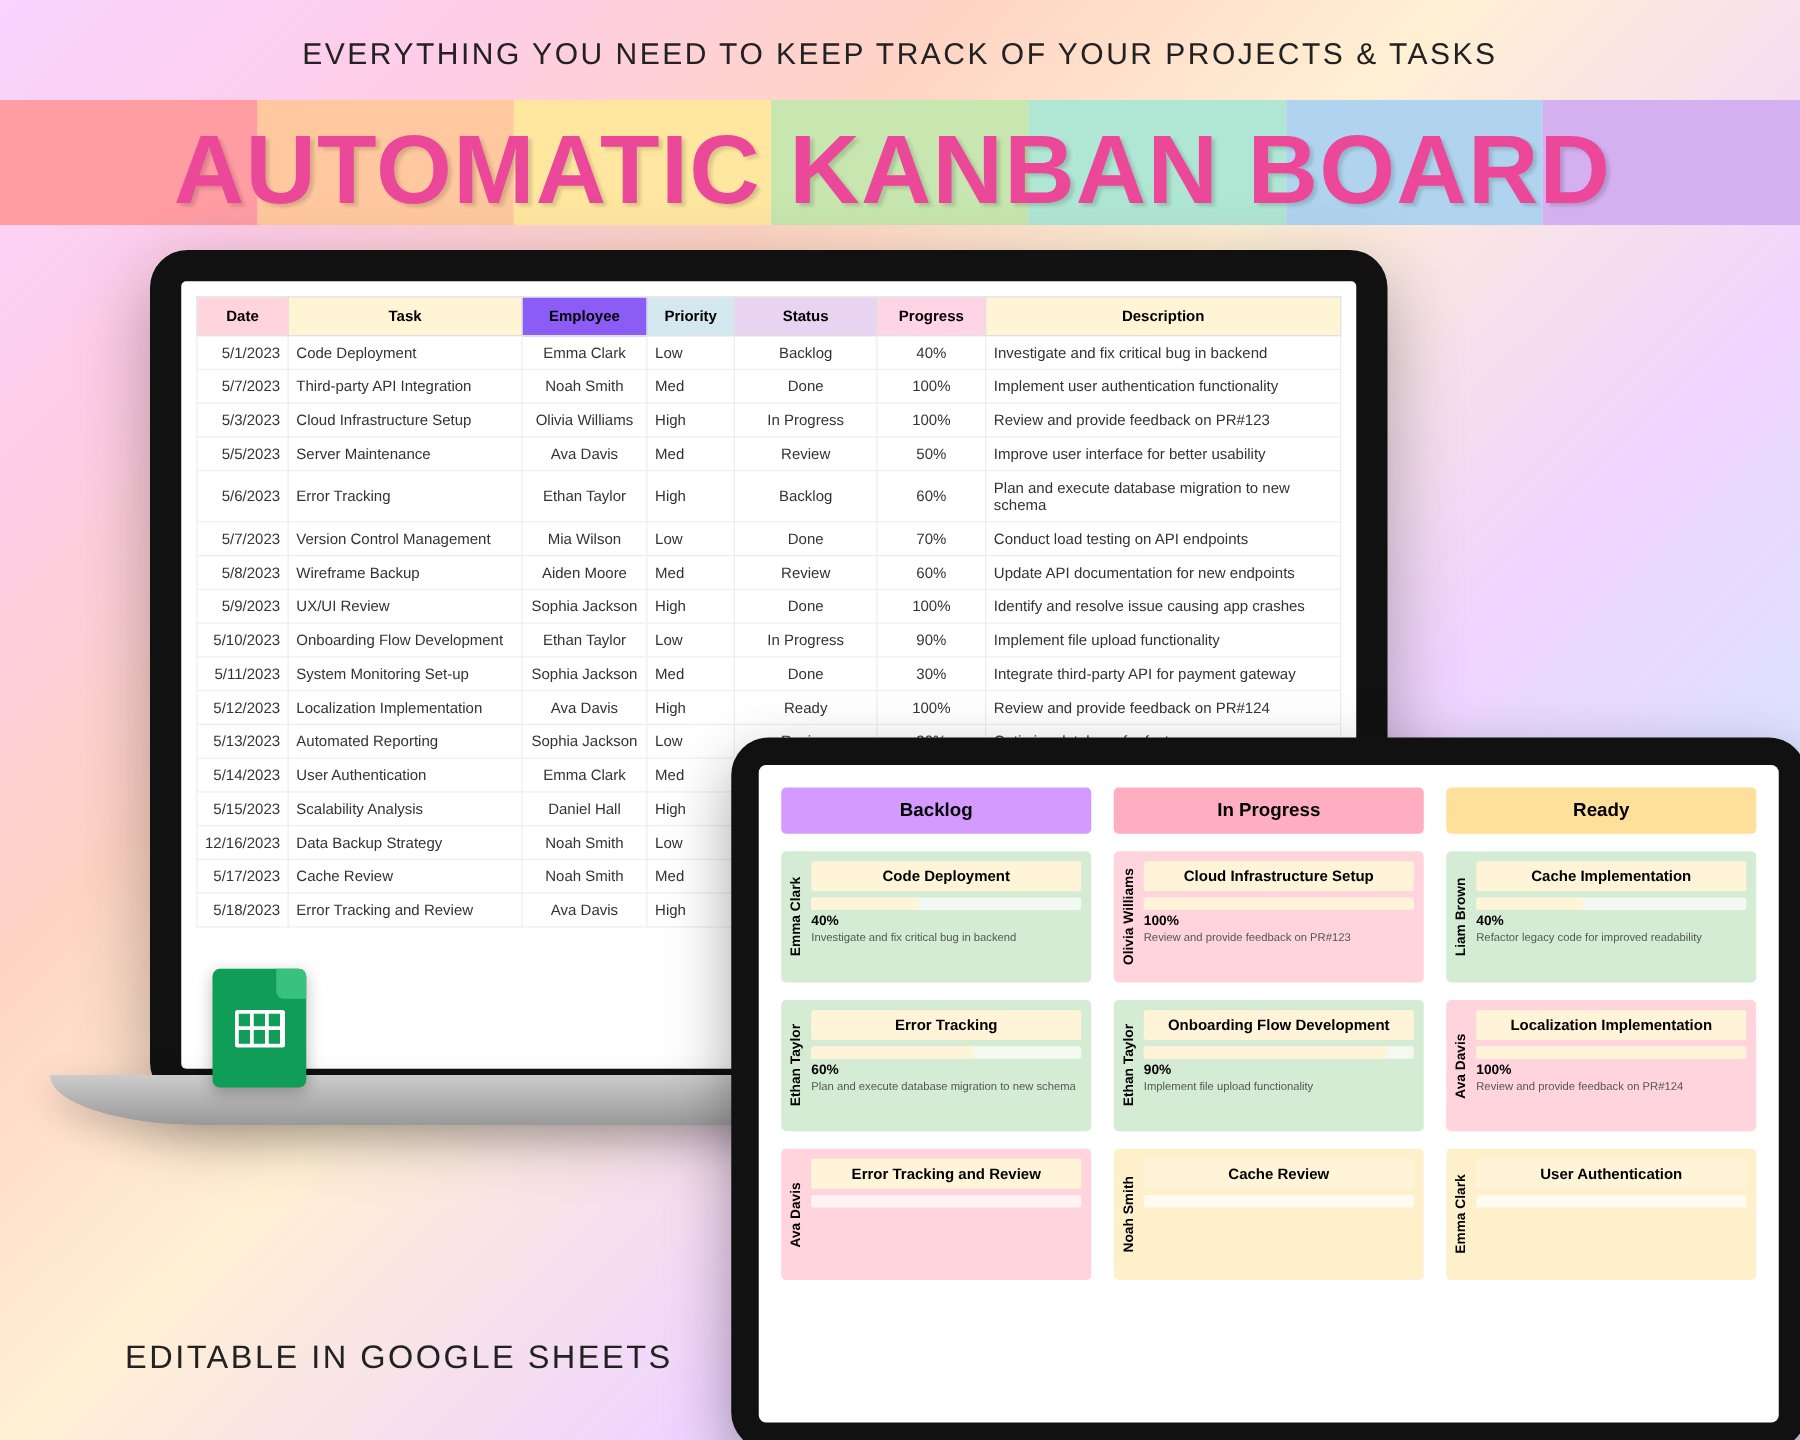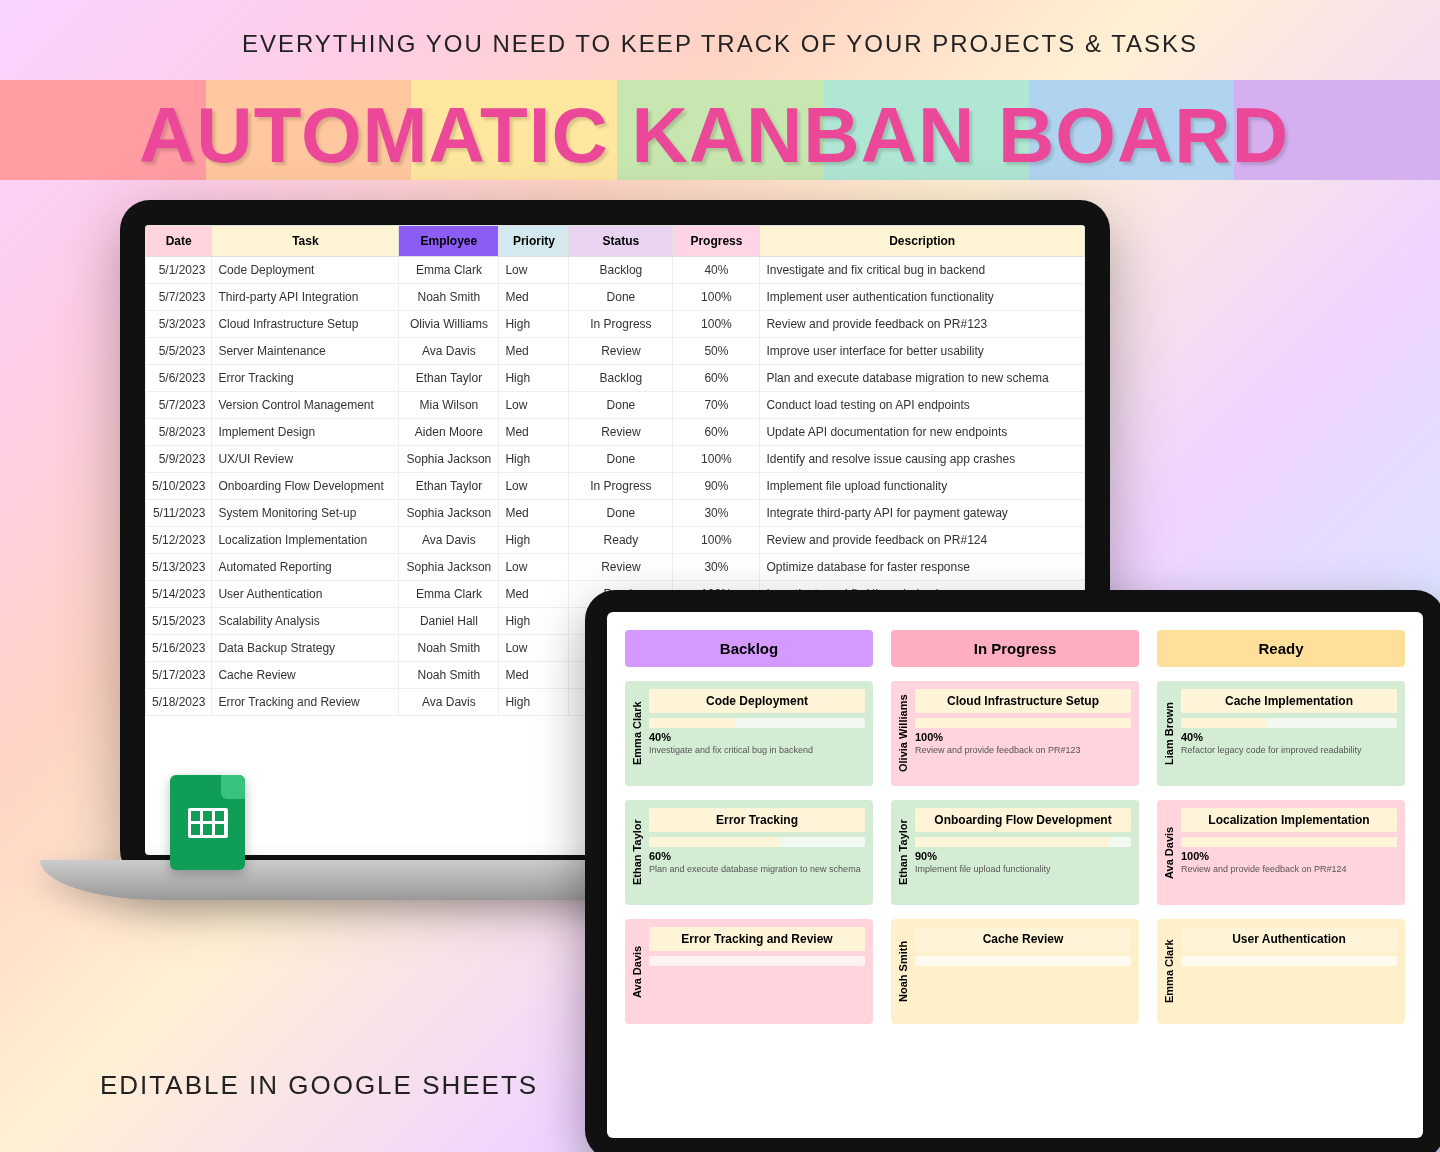--- a/index.html
+++ b/index.html
@@ -10,29 +10,29 @@
   .rb1 { background: #ff9da3; }
   .rb2 { background: #ffc89e; }
   .rb3 { background: #ffe7a0; }
   .rb4 { background: #c8e6b0; }
   .rb5 { background: #b0e6d4; }
   .rb6 { background: #b0d4f0; }
   .rb7 { background: #d4b0f0; }
   .tagline { position: absolute; top: 30px; left: 0; right: 0; text-align: center; letter-spacing: 2px; font-size: 24px; color: #222; font-weight: 500; }
   .main-title { position: absolute; top: 90px; left: 0; right: 12px; text-align: center; font-size: 78px; font-weight: 900; color: #ec4899; letter-spacing: 1px; text-shadow: 3px 3px 3px rgba(0,0,0,0.15); }
   .laptop { position: absolute; top: 200px; left: 120px; width: 990px; height: 680px; background: #111; border-radius: 30px; padding: 25px; box-shadow: 0 20px 60px rgba(0,0,0,0.3); }
-  .laptop-screen { background: #fff; width: 100%; height: 100%; border-radius: 4px; overflow: hidden; }
+  .laptop-screen { background: #fff; width: 100%; height: 100%; border-radius: 4px; padding: 12px; overflow: hidden; }
   table.tasks { width: 100%; border-collapse: collapse; font-size: 12px; }
   table.tasks th { padding: 8px 6px; font-weight: 600; border: 1px solid #e0e0e0; }
   table.tasks td { padding: 6px; border: 1px solid #eee; color: #333; }
   .th-date { background: #ffd4dc; width: 60px; }
   .th-task { background: #fff4d4; width: 187px; }
   .th-emp { background: #8b5cf6; width: 100px; }
   .th-pri { background: #d4e8f0; width: 70px; margin-left: 47px; }
-  .th-stat { background: #e8d4f0; width: 104px; }
+  .th-stat { background: #e8d4f0; width: 114px; }
   .th-prog { background: #ffd4e4; width: 87px; }
   .th-desc { background: #fff4d4; }
   .c-date { text-align: right; }
   .c-emp { text-align: center; color: #777; }
   .c-pri { text-align: left; }
   .c-stat { text-align: center; }
   .c-prog { text-align: center; }
   .pri-high { color: #c0392b; }
   .pri-med { color: #333; }
   .pri-low { color: #333; }
@@ -143,21 +143,21 @@
             <td class="c-date">5/7/2023</td>
             <td>Version Control Management</td>
             <td class="c-emp">Mia Wilson</td>
             <td class="c-pri pri-low">Low</td>
             <td class="c-stat">Done</td>
             <td class="c-prog">70%</td>
             <td>Conduct load testing on API endpoints</td>
           </tr>
           <tr>
             <td class="c-date">5/8/2023</td>
-            <td>Implement Design</td>
+            <td>Wireframe Backup</td>
             <td class="c-emp">Aiden Moore</td>
             <td class="c-pri pri-med">Med</td>
             <td class="c-stat">Review</td>
             <td class="c-prog">60%</td>
             <td>Update API documentation for new endpoints</td>
           </tr>
           <tr>
             <td class="c-date">5/9/2023</td>
             <td>UX/UI Review</td>
             <td class="c-emp">Sophia Jackson</td>
@@ -214,21 +214,21 @@
           <tr>
             <td class="c-date">5/15/2023</td>
             <td>Scalability Analysis</td>
             <td class="c-emp">Daniel Hall</td>
             <td class="c-pri pri-high">High</td>
             <td class="c-stat">Review</td>
             <td class="c-prog">100%</td>
             <td>Write unit test for new feature</td>
           </tr>
           <tr>
-            <td class="c-date">5/16/2023</td>
+            <td class="c-date">12/16/2023</td>
             <td>Data Backup Strategy</td>
             <td class="c-emp">Noah Smith</td>
             <td class="c-pri pri-low">Low</td>
             <td class="c-stat"></td>
             <td class="c-prog"></td>
             <td></td>
           </tr>
           <tr>
             <td class="c-date">5/17/2023</td>
             <td>Cache Review</td>

